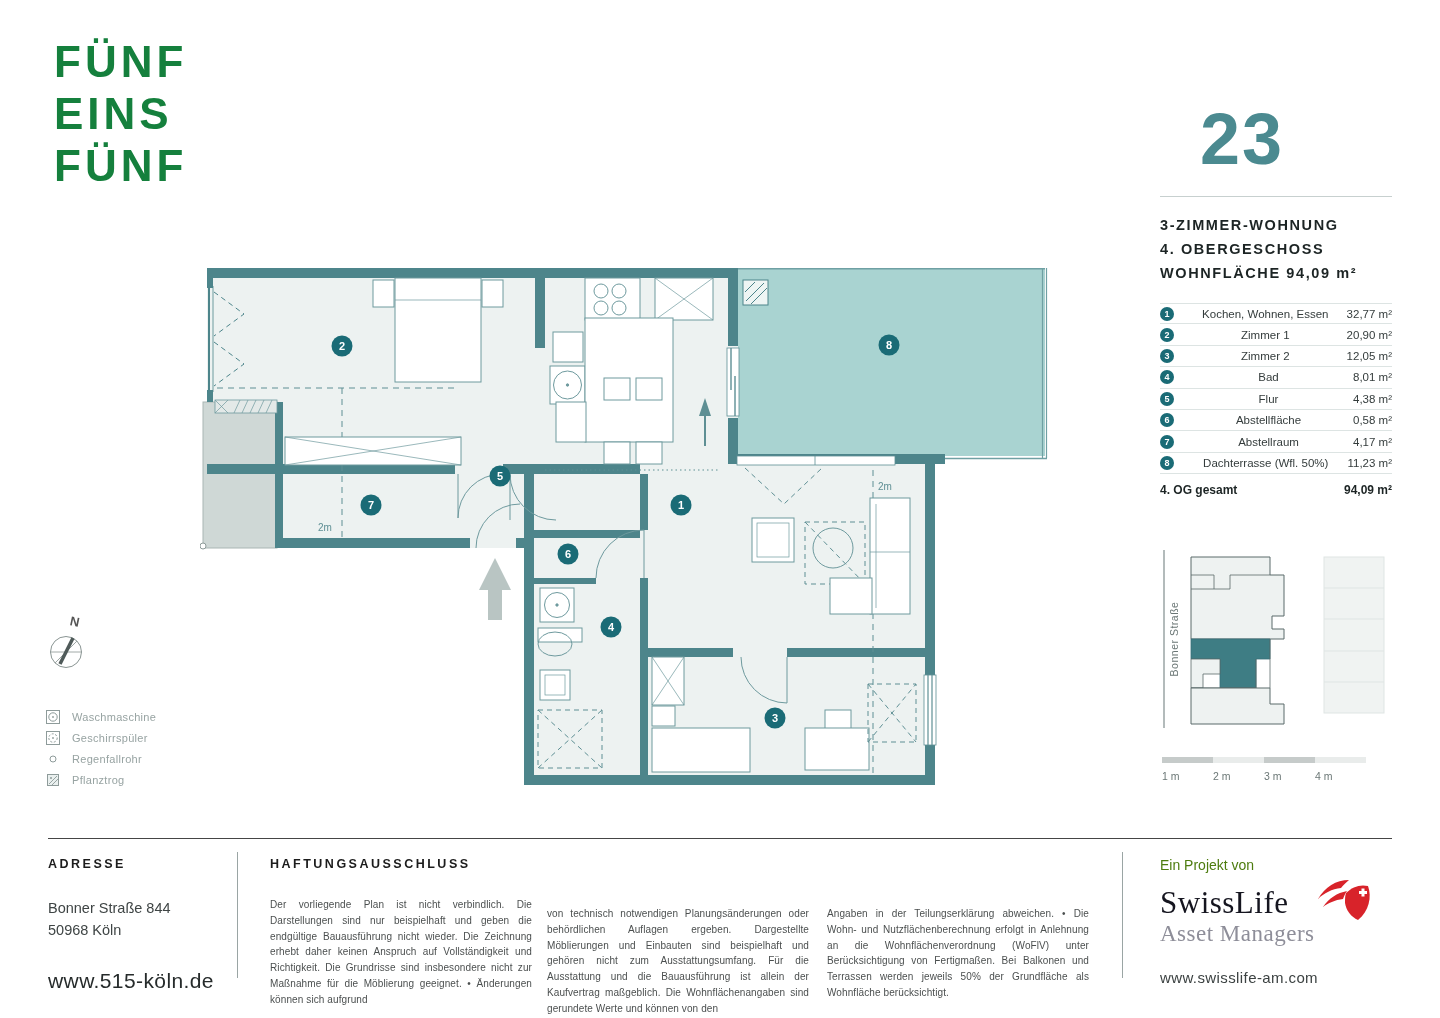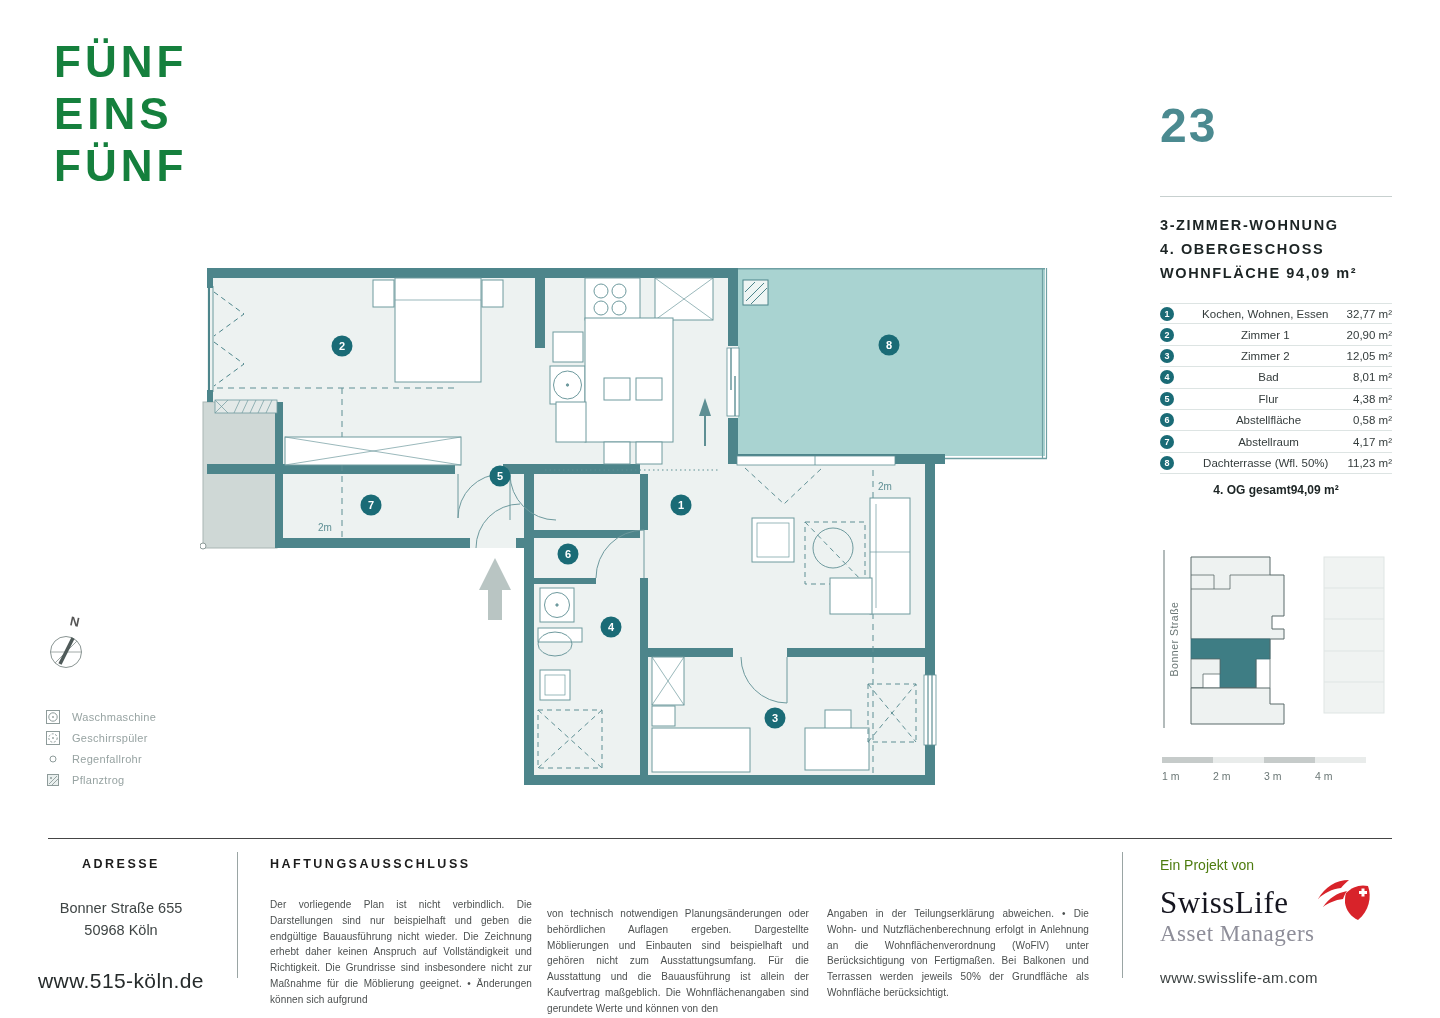--- a/index.html
+++ b/index.html
@@ -4,31 +4,31 @@
 <style>
   * { margin:0; padding:0; box-sizing:border-box; }
   html,body { background:#ffffff; }
   body { font-family:"Liberation Sans", sans-serif; color:#222; }
   .page { position:relative; width:1440px; height:1018px; background:#fff; overflow:hidden; }
 
   
   .logo { position:absolute; left:48px; top:36px; font-weight:800; font-size:44px; line-height:52px; letter-spacing:4px; color:#15803d;margin-left:6px; }
 
   
-  .unit-number { position:absolute; left:1160px; top:98px; font-size:48px; font-weight:800; color:#4b8a90; letter-spacing:2px; }
+  .unit-number { position:absolute; left:1200px; top:98px; font-size:72px; font-weight:800; color:#4b8a90; letter-spacing:2px; }
   .rule { position:absolute; left:1160px; width:232px; border-top:1px solid #c7d0cf; }
   .rule.r1 { top:196px; }
   .unit-heads { position:absolute; left:1160px; top:213px; width:232px; font-size:14.5px; font-weight:700; letter-spacing:1.6px; line-height:24px; color:#1c2424; }
   .room-table { position:absolute; left:1160px; top:303px; width:232px; }
   .room-row { display:flex; align-items:center; height:21.4px; border-bottom:1px solid #dde4e3; font-size:11.5px; color:#343c3c; }
   .room-table .room-row:first-child { border-top:1px solid #dde4e3; }
   .badge { width:14px; height:14px; border-radius:50%; background:#1a6b76; color:#fff; font-size:9px; font-weight:700; display:flex; align-items:center; justify-content:center; margin-right:10px; flex:0 0 auto; }
   .room-label { flex:1 1 auto;text-align:center; }
   .room-area { text-align:left; white-space:nowrap; }
-  .total-row { display:flex; justify-content:center; padding-top:9px; font-size:12px; font-weight:700; color:#1c2424; }
+  .total-row { display:flex; justify-content:space-between; padding-top:9px; font-size:12px; font-weight:700; color:#1c2424; }
 
   
   .siteplan { position:absolute; left:1156px; top:546px; }
   .scalebar { position:absolute; left:1162px; top:757px; width:204px; }
   .scale-seg { display:flex; }
   .scale-seg div { width:51px; height:6px; }
   .scale-seg .dark { background:#c6cbca; }
   .scale-seg .light { background:#e9eceb; }
   .scale-labels { display:flex; margin-top:7px; }
   .scale-labels span { width:51px; font-size:10.5px; color:#6b7776; }
@@ -39,21 +39,21 @@
   .legend-row { display:flex; align-items:center; height:21px; }
   .legend-row svg { margin-right:12px; }
   .legend-row span.lbl { font-size:11px; color:#97a3a2; letter-spacing:0.3px; }
 
   
   .plan { position:absolute; left:200px; top:260px; }
 
   
   .footer-line { position:absolute; left:48px; top:838px; width:1344px; border-top:1px solid #454545; }
   .f-head { font-size:12.5px; font-weight:700; letter-spacing:2.5px; color:#1c1c1c; }
-  .addr { position:absolute; left:36px; top:857px; width:170px;text-align:center; }
+  .addr { position:absolute; left:48px; top:857px; width:170px; }
   .addr .lines { margin-top:26px; font-size:14.5px; line-height:22px; color:#3f4545; }
   .addr .site { margin-top:28px; font-size:21px; color:#262b2b; letter-spacing:0.4px; }
   .vdiv { position:absolute; top:852px; height:126px; border-left:1px solid #9aa5a4; }
   .disc { position:absolute; top:857px; width:262px; }
   .disc-text { margin-top:26px; font-size:10px; line-height:15.8px; color:#4b4f4f; text-align:justify; letter-spacing:0.1px; }
   .disc-text.noh { margin-top:49px; }
   .project { position:absolute; left:1160px; top:857px; width:232px; }
   .project .intro { font-size:14px; color:#4d7c0f; }
   .brand { margin-top:12px; position:relative; }
   .brand .sl { font-family:"Liberation Serif", serif; font-size:31px; color:#15151f; letter-spacing:0.5px; }
@@ -428,21 +428,21 @@
           <text x="575" y="462" fill="#fff">3</text>
         </g>
     </g>
   </svg>
 
   <div class="footer-line"></div>
 
   <div class="addr">
     <div class="f-head">ADRESSE</div>
     <div class="lines">
-      <div>Bonner Straße 655</div>
+      <div>Bonner Straße 844</div>
       <div>50968 Köln</div>
     </div>
     <div class="site">www.515-köln.de</div>
   </div>
 
   <div class="vdiv" style="left:237px;"></div>
 
   <div class="disc" style="left:547px;">
     <div class="disc-text noh">von technisch notwendigen Planungsänderungen oder behördlichen Auflagen ergeben. Dargestellte Möblierungen und Einbauten sind beispielhaft und gehören nicht zum Ausstattungsumfang. Für die Ausstattung und die Bauausführung ist allein der Kaufvertrag maßgeblich. Die Wohnflächenangaben sind gerundete Werte und können von den</div>
   </div>

